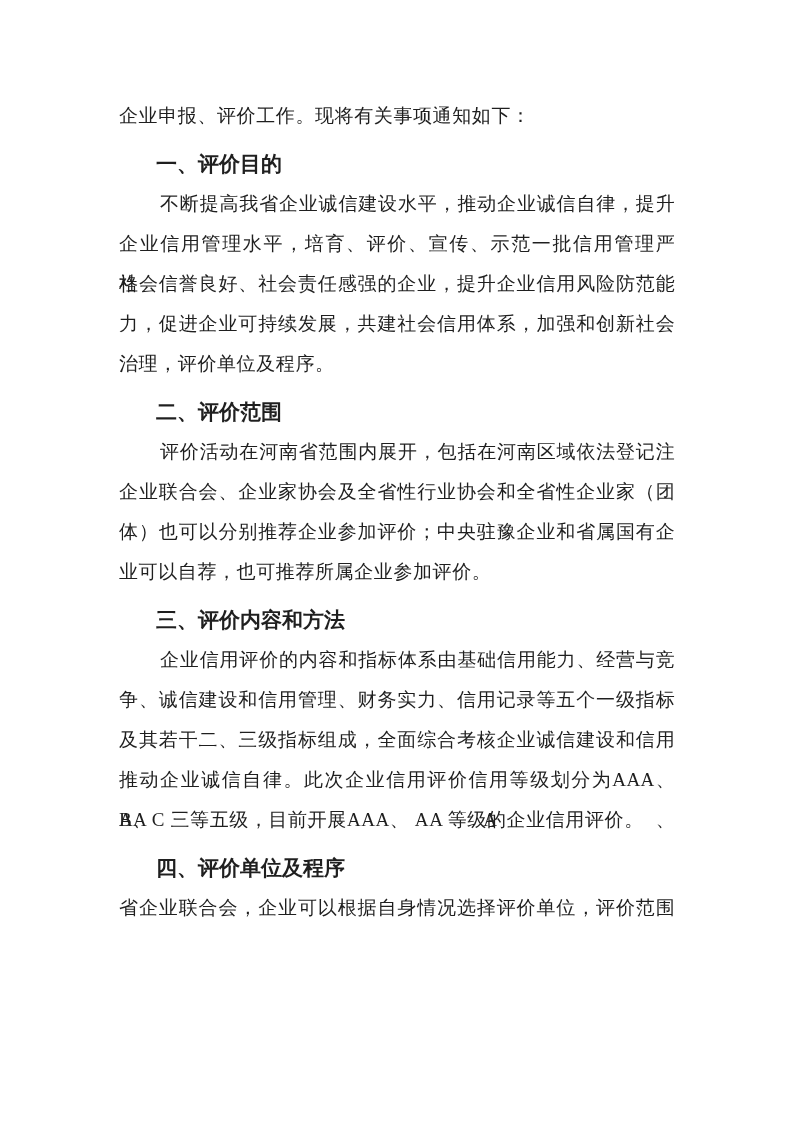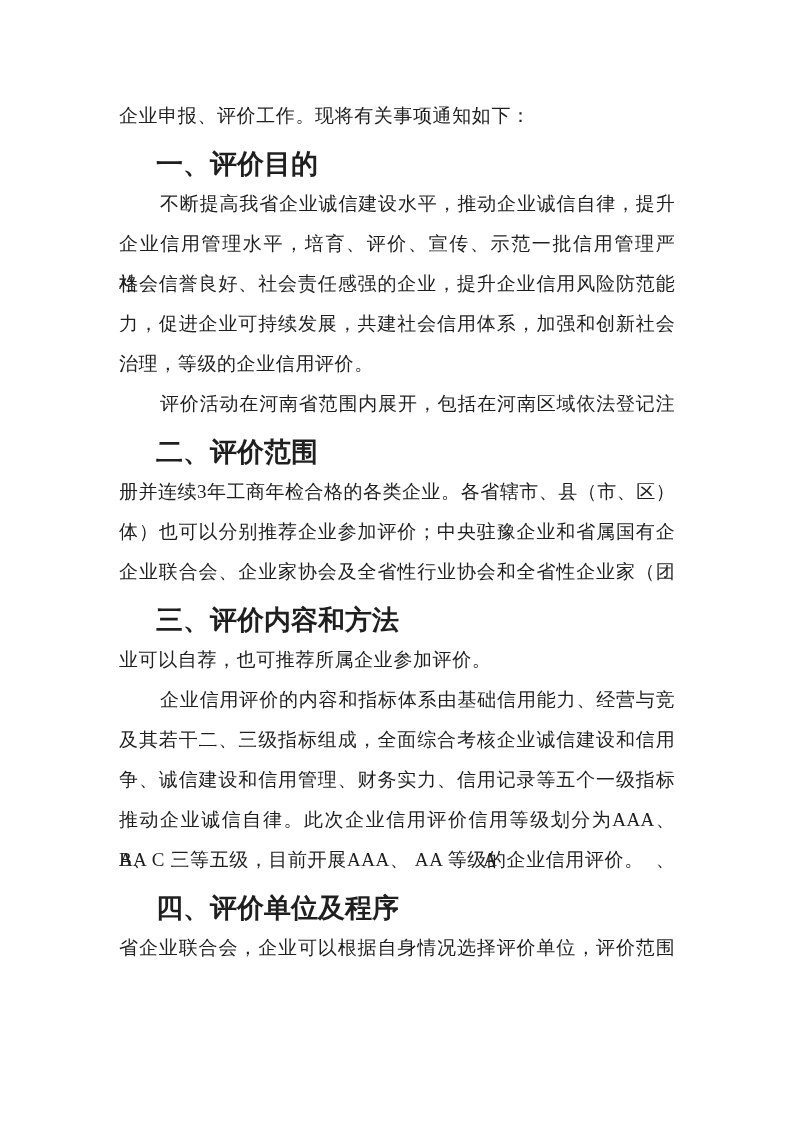--- a/index.html
+++ b/index.html
@@ -30,52 +30,51 @@
   .jst {
     white-space: normal;
     text-align: justify;
     text-align-last: justify;
     letter-spacing: 0.3px;
   }
   .ind { padding-left: 41px; }
   .hd {
     font-family: "Liberation Sans", "DejaVu Sans", sans-serif;
     font-weight: 700;
-    font-size: 27px;
+    font-size: 21px;
     padding-left: 37px;
     margin-top: 8px;
     letter-spacing: 0;
   }
 </style>
 </head>
 <body>
 
 <div class="page">
   <div class="textblock">
 
     <div class="ln">企业申报、评价工作。现将有关事项通知如下：</div>
 
     <div class="ln hd">一、评价目的</div>
     <div class="ln ind jst">不断提高我省企业诚信建设水平，推动企业诚信自律，提升</div>
     <div class="ln jst">企业信用管理水平，培育、评价、宣传、示范一批信用管理严格、</div>
     <div class="ln jst">社会信誉良好、社会责任感强的企业，提升企业信用风险防范能</div>
     <div class="ln jst">力，促进企业可持续发展，共建社会信用体系，加强和创新社会</div>
-    <div class="ln">治理，等级的企业信用评价。</div>
+    <div class="ln">治理，评价单位及程序。</div>
 
+    <div class="ln hd">二、评价范围</div>
     <div class="ln ind jst">评价活动在河南省范围内展开，包括在河南区域依法登记注</div>
-    <div class="ln hd">二、评价范围</div>
-    <div class="ln jst">册并连续3年工商年检合格的各类企业。各省辖市、县（市、区）</div>
+    <div class="ln jst">企业联合会、企业家协会及全省性行业协会和全省性企业家（团</div>
     <div class="ln jst">体）也可以分别推荐企业参加评价；中央驻豫企业和省属国有企</div>
-    <div class="ln jst">企业联合会、企业家协会及全省性行业协会和全省性企业家（团</div>
+    <div class="ln">业可以自荐，也可推荐所属企业参加评价。</div>
+
     <div class="ln hd">三、评价内容和方法</div>
-
-    <div class="ln">业可以自荐，也可推荐所属企业参加评价。</div>
     <div class="ln ind jst">企业信用评价的内容和指标体系由基础信用能力、经营与竞</div>
+    <div class="ln jst">争、诚信建设和信用管理、财务实力、信用记录等五个一级指标</div>
     <div class="ln jst">及其若干二、三级指标组成，全面综合考核企业诚信建设和信用</div>
-    <div class="ln jst">争、诚信建设和信用管理、财务实力、信用记录等五个一级指标</div>
     <div class="ln jst">推动企业诚信自律。此次企业信用评价信用等级划分为AAA、AA、A、</div>
     <div class="ln">B、C 三等五级，目前开展AAA、 AA 等级的企业信用评价。</div>
 
     <div class="ln hd">四、评价单位及程序</div>
     <div class="ln jst">省企业联合会，企业可以根据自身情况选择评价单位，评价范围</div>
 
   </div>
 </div>
 
 </body></html>

